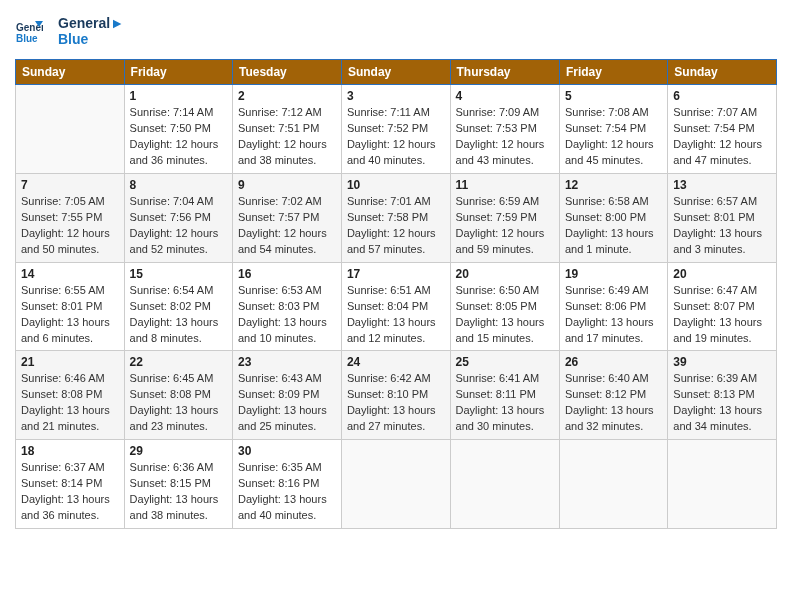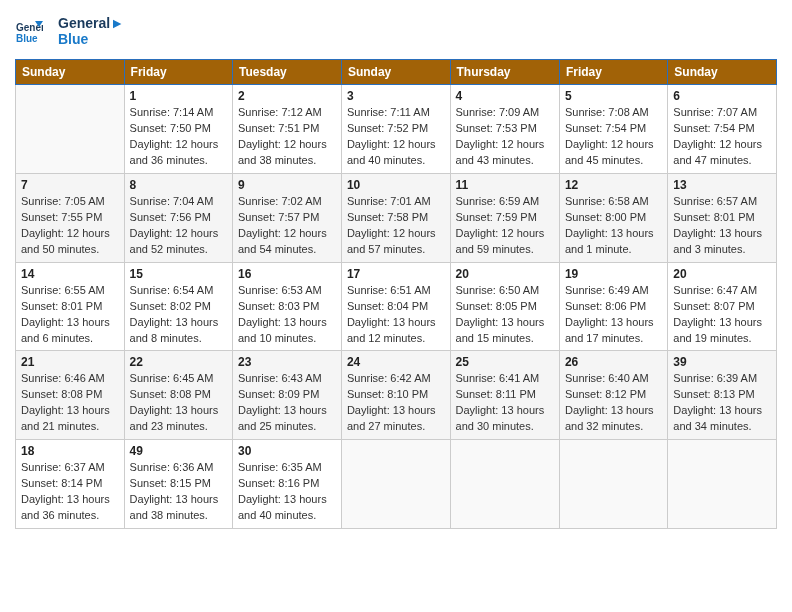--- a/index.html
+++ b/index.html
@@ -349,21 +349,21 @@
         <tr class="">
           <td>
             <div class="day-number">18</div>
         <div class="day-info">
           Sunrise: 6:37 AM<br>
           Sunset: 8:14 PM<br>
           Daylight: 13 hours and 36 minutes.
         </div>
           </td>
           <td>
-            <div class="day-number">49</div>
+            <div class="day-number">29</div>
         <div class="day-info">
           Sunrise: 6:36 AM<br>
           Sunset: 8:15 PM<br>
           Daylight: 13 hours and 38 minutes.
         </div>
           </td>
           <td>
             <div class="day-number">30</div>
         <div class="day-info">
           Sunrise: 6:35 AM<br>

